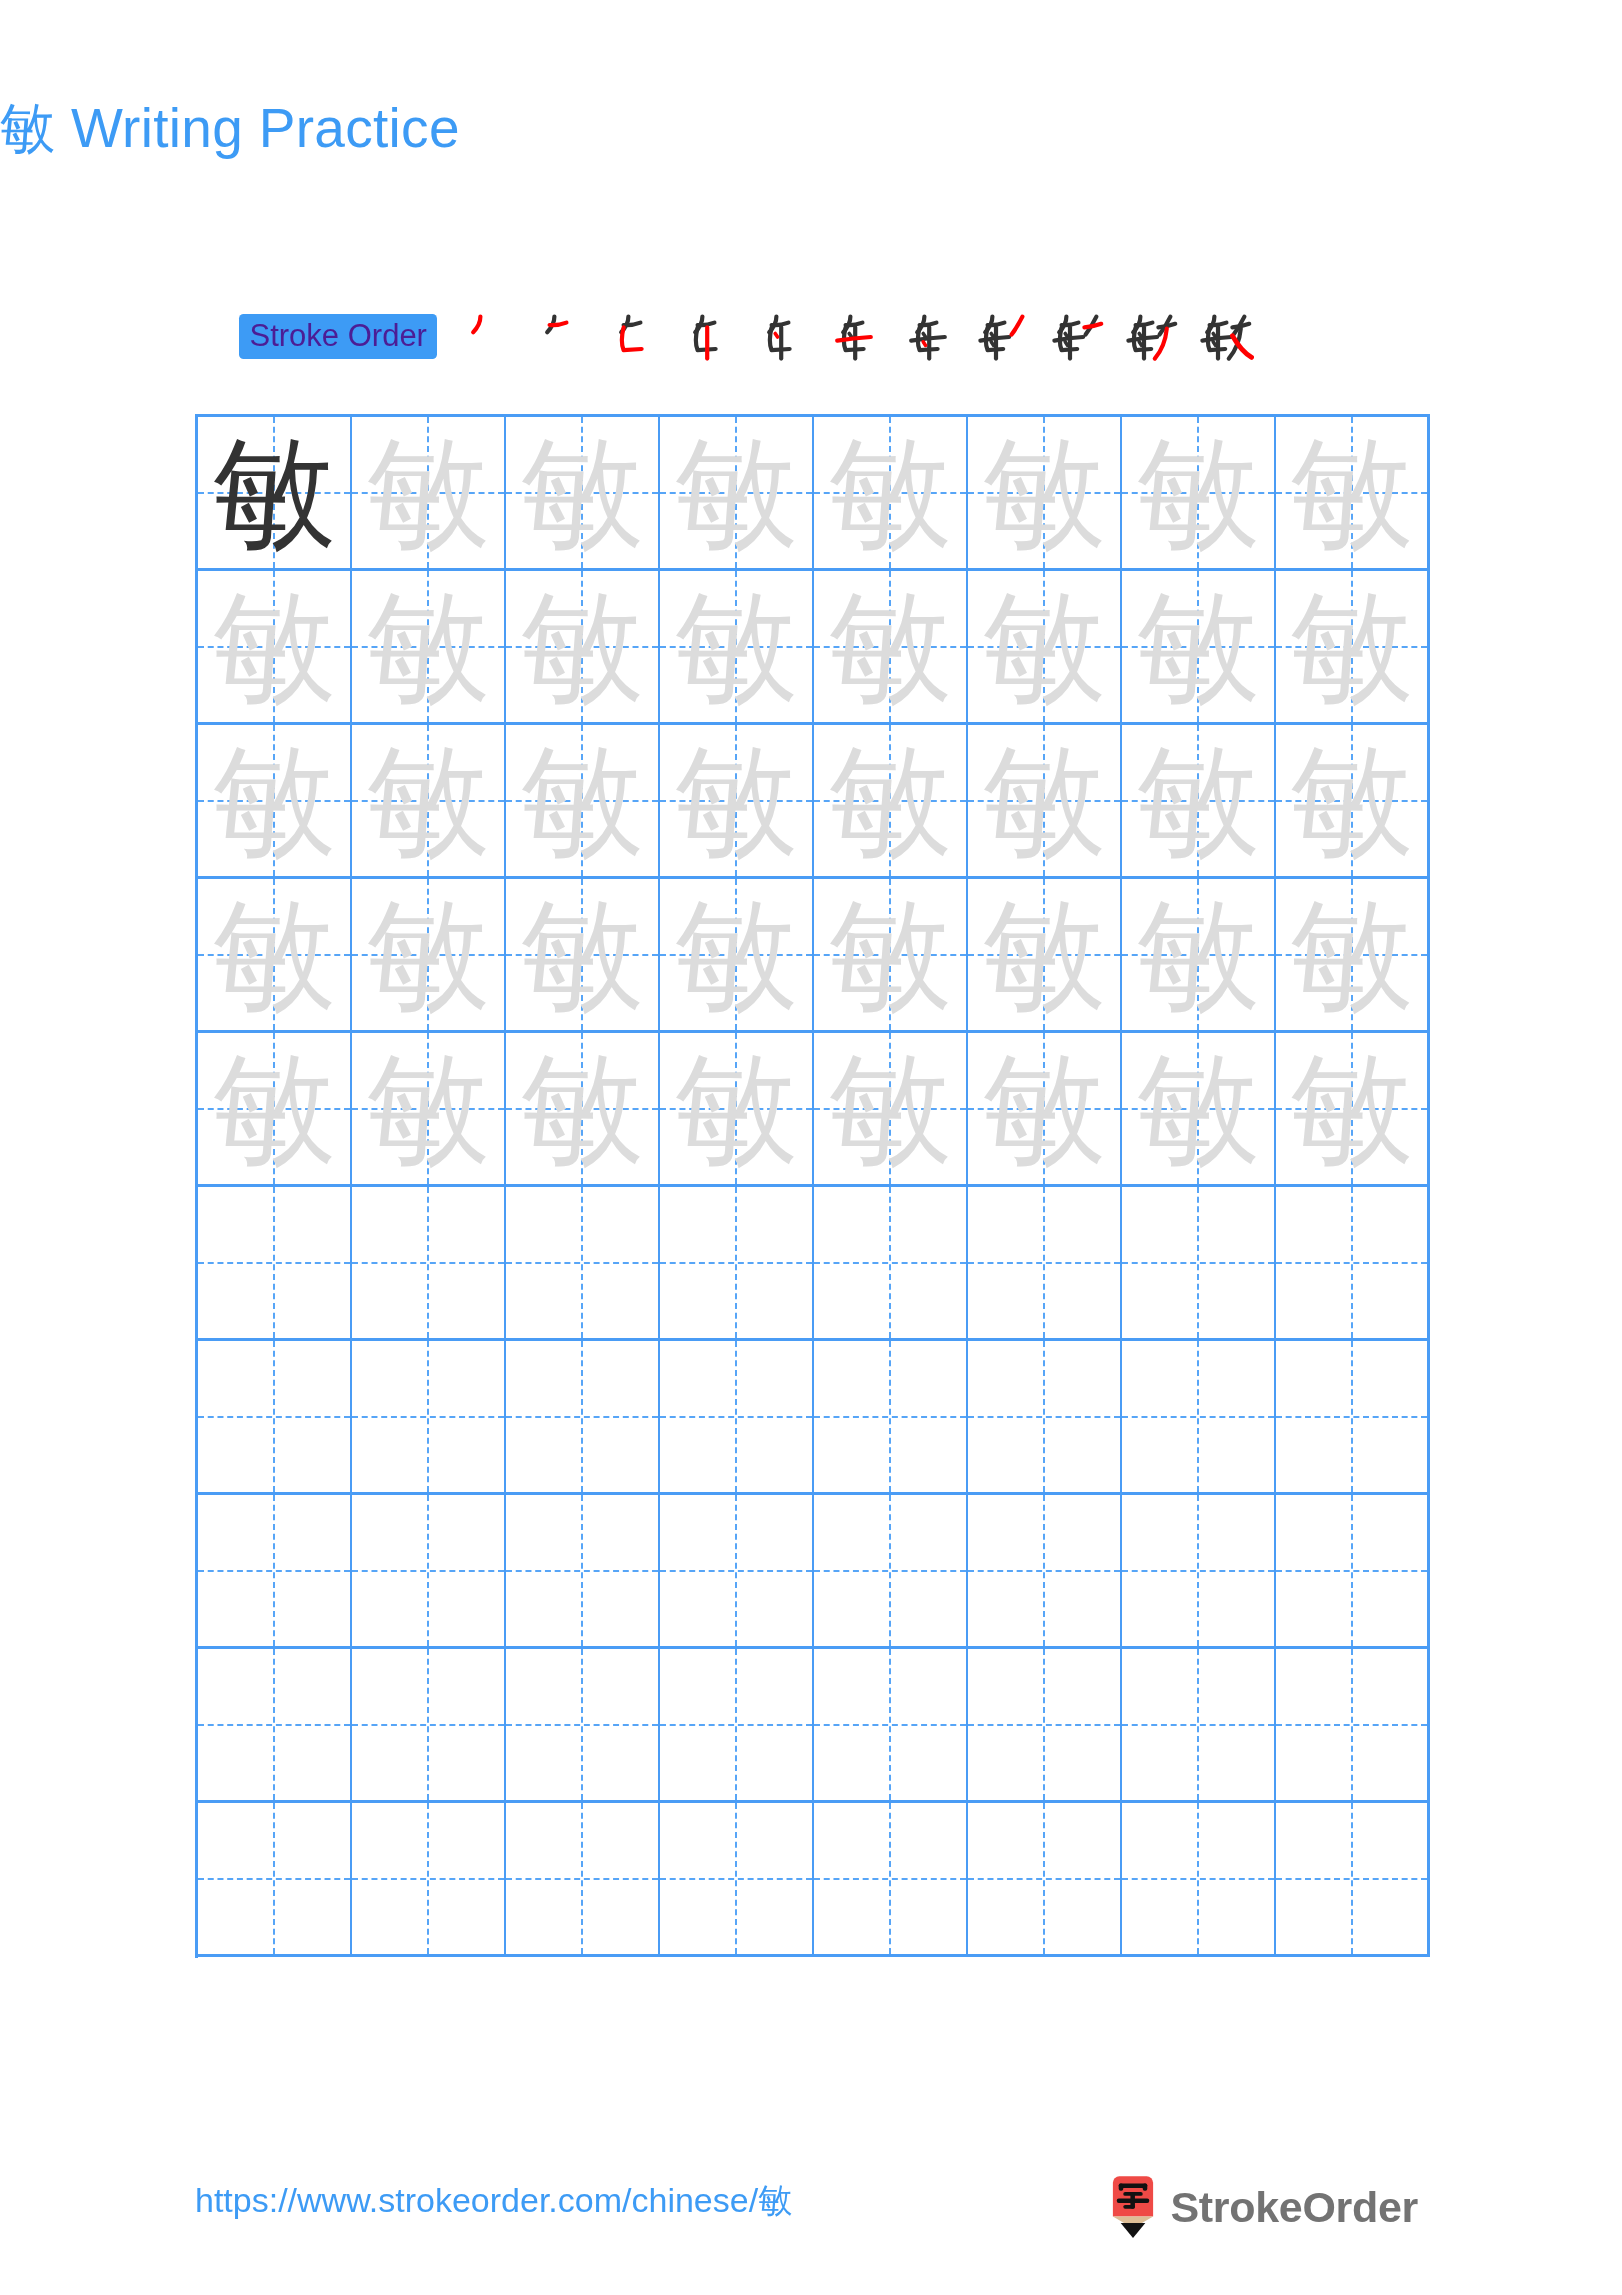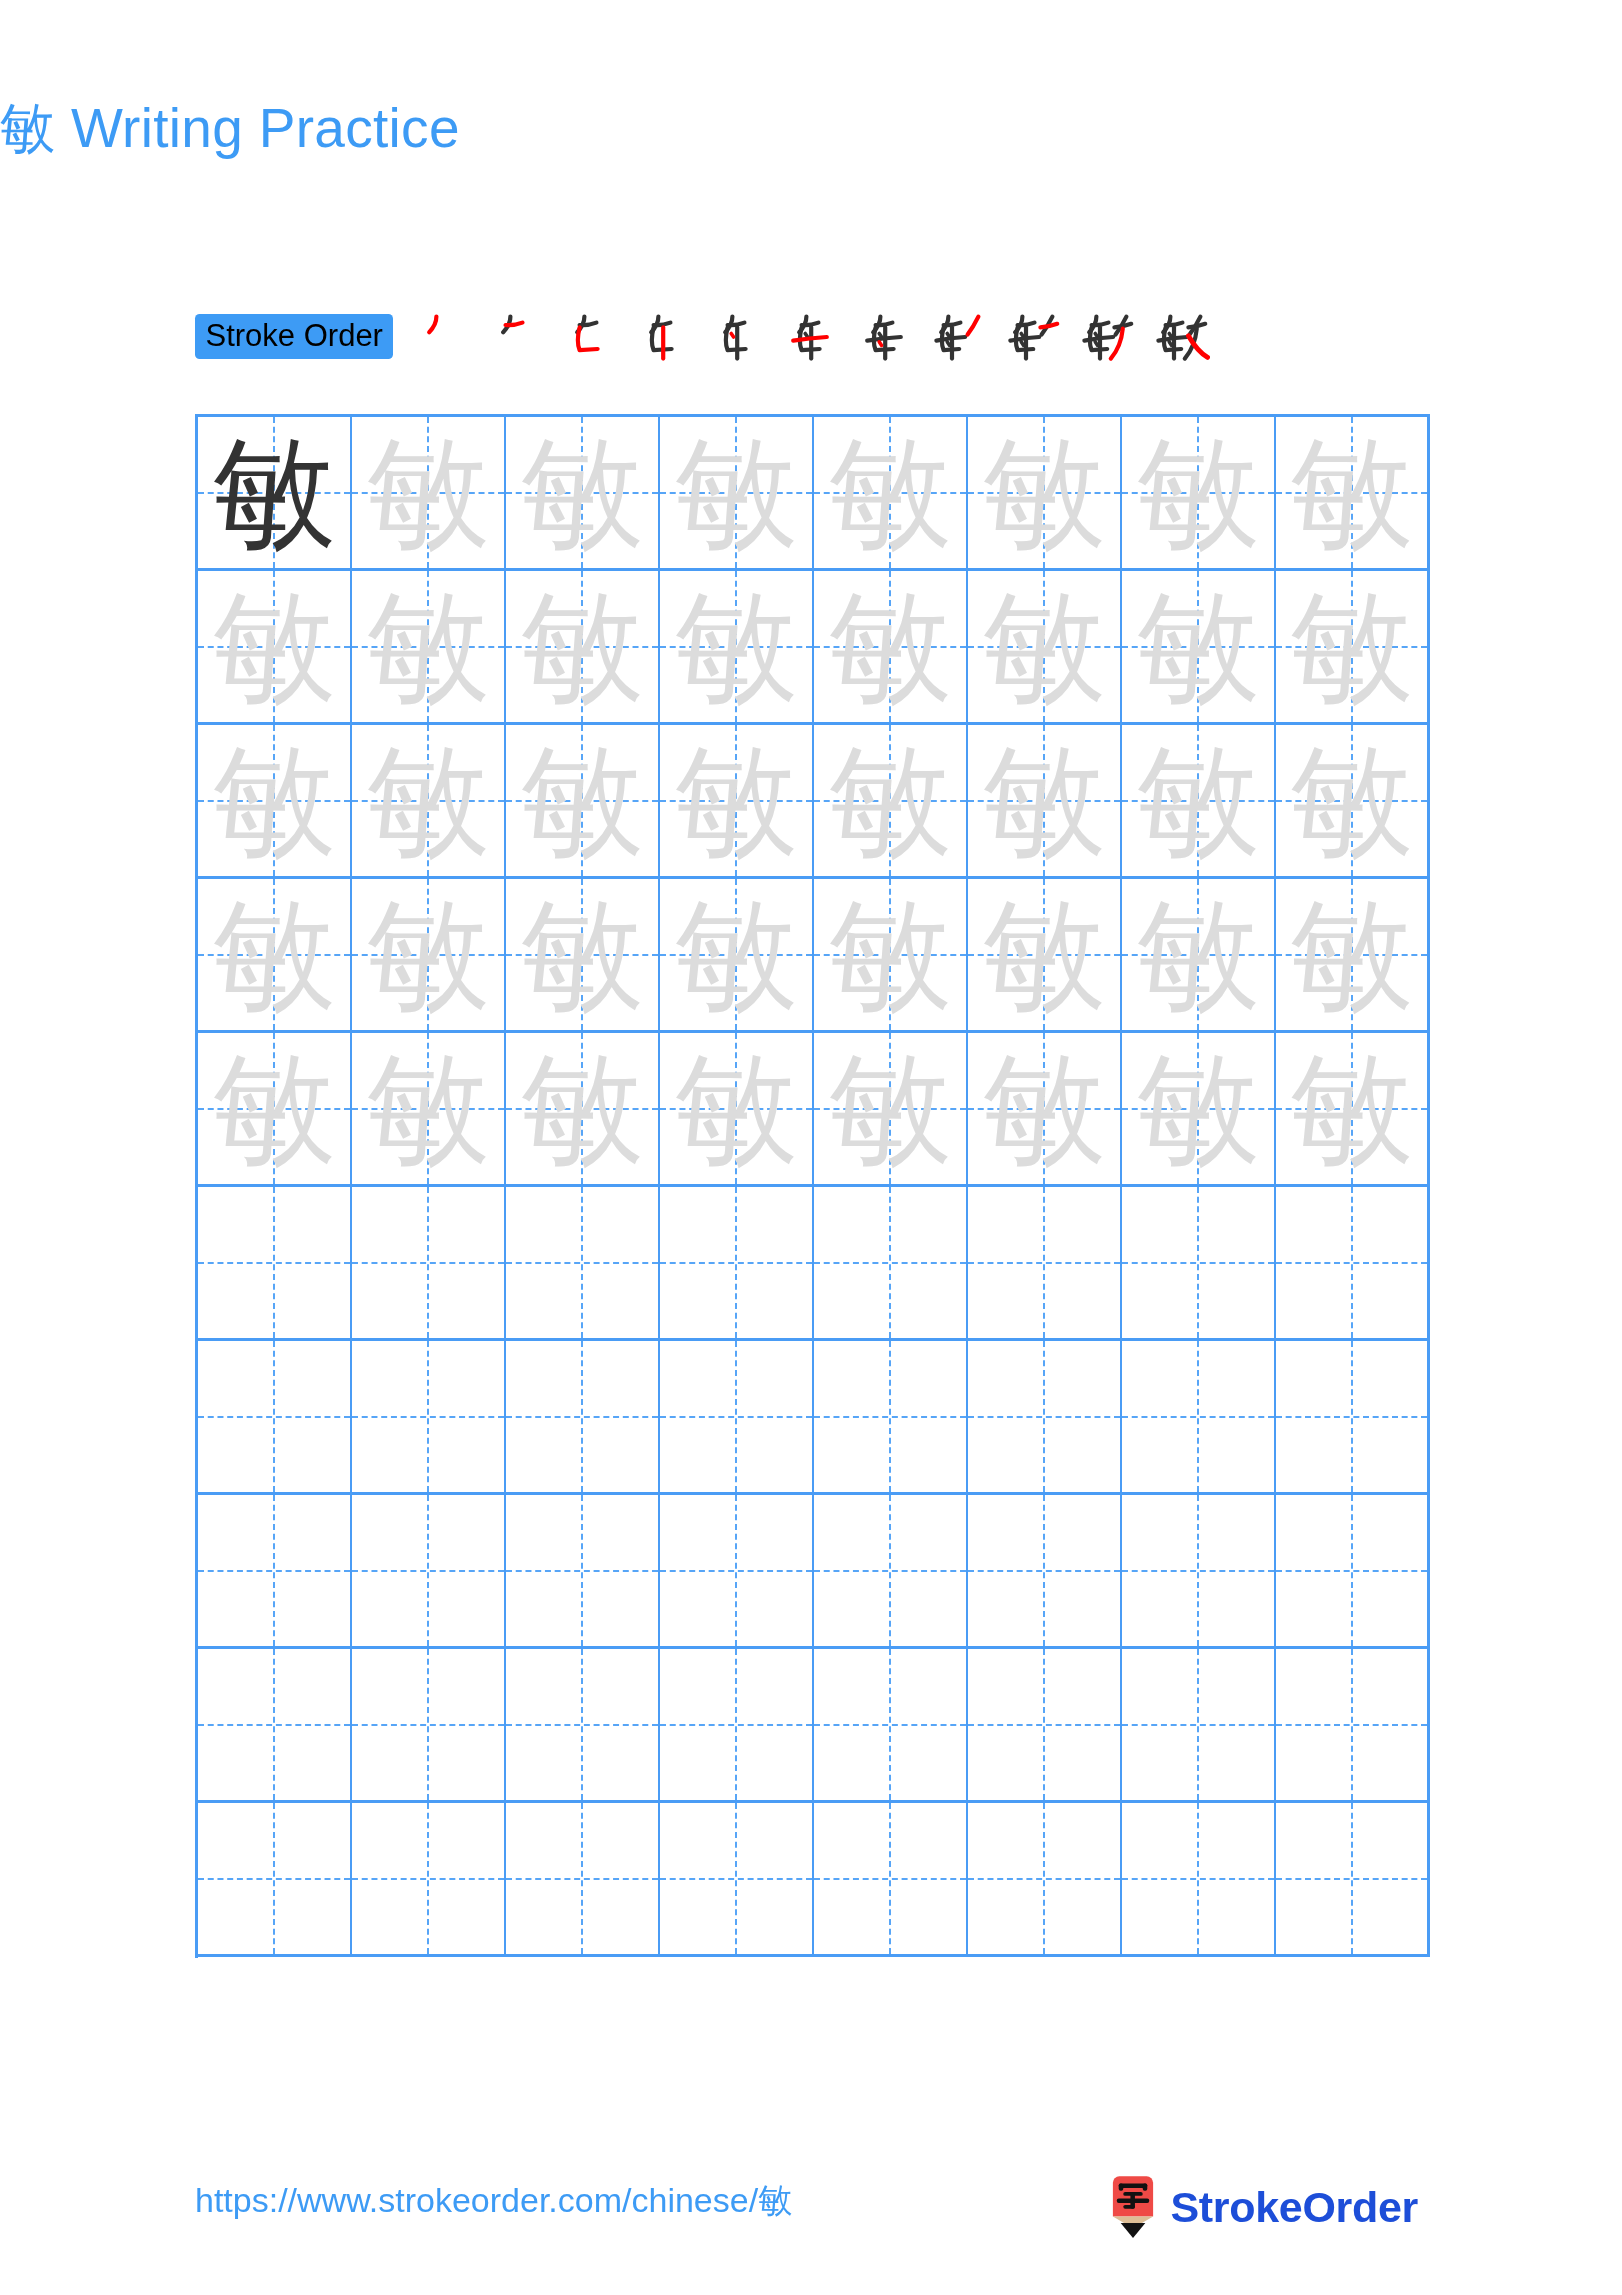--- a/index.html
+++ b/index.html
@@ -37,29 +37,30 @@
     position: absolute;
     left: 195px;
     top: 305px;
     width: 1237px;
     height: 63px;
     display: flex;
     align-items: center;
   }
   .stroke-order-badge {
     background: #3d9bf5;
-    color: #000000;
+    color: #4c1d95;
     font-size: 31px;
     font-weight: 400;
     border-radius: 4.6px;
     padding: 5.9px 10.5px 7.2px 10.5px;
     line-height: 1;
     white-space: nowrap;
     flex: 0 0 auto;
     margin-right: 9.2px;
+    margin-left: 44px;
   }
   .stroke-steps {
     display: flex;
     align-items: center;
     flex: 0 0 auto;
   }
   .stroke-step {
     width: 74px;
     height: 63px;
     position: relative;
@@ -175,21 +176,21 @@
   .brand-logo {
     width: 48px;
     height: 63px;
     position: relative;
     margin-right: 13px;
     flex: 0 0 auto;
   }
   .brand-name {
     font-size: 43px;
     font-weight: bold;
-    color: #1d4ed8;
+    color: #737373;
     letter-spacing: -0.3px;
     line-height: 1;
     white-space: nowrap;
   }
 </style>
 </head>
 <body>
 
 <div class="page-title">
   <span class="char-han">敏</span><span> Writing Practice</span>

